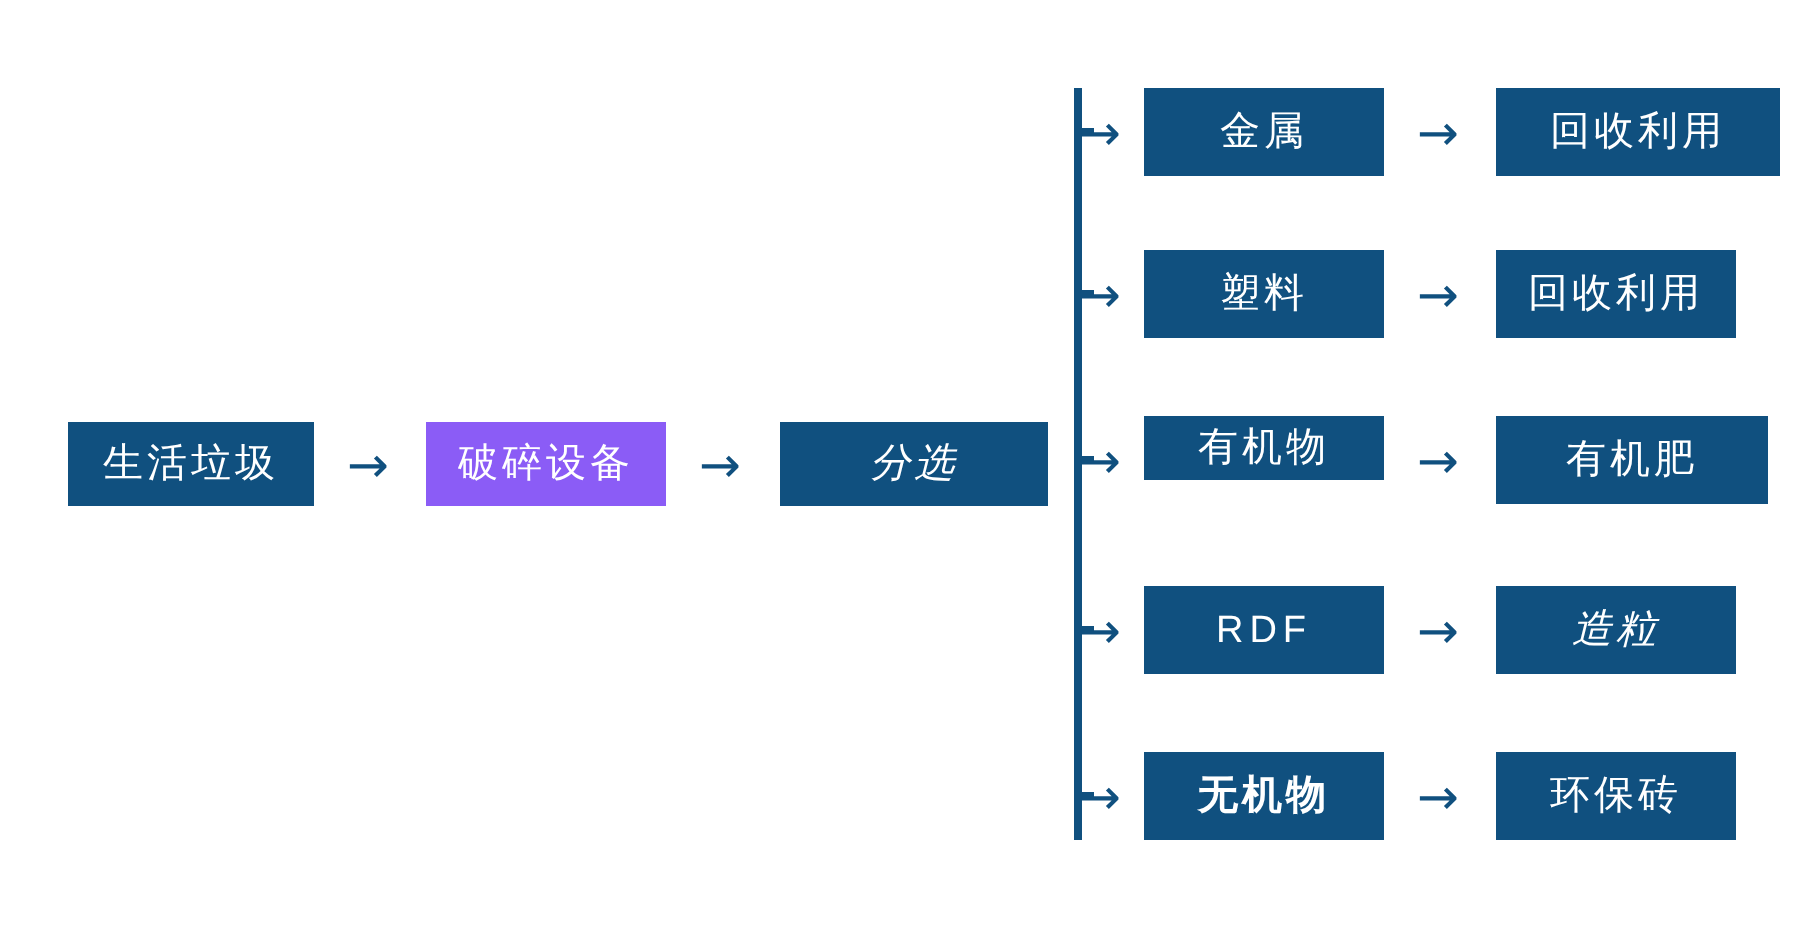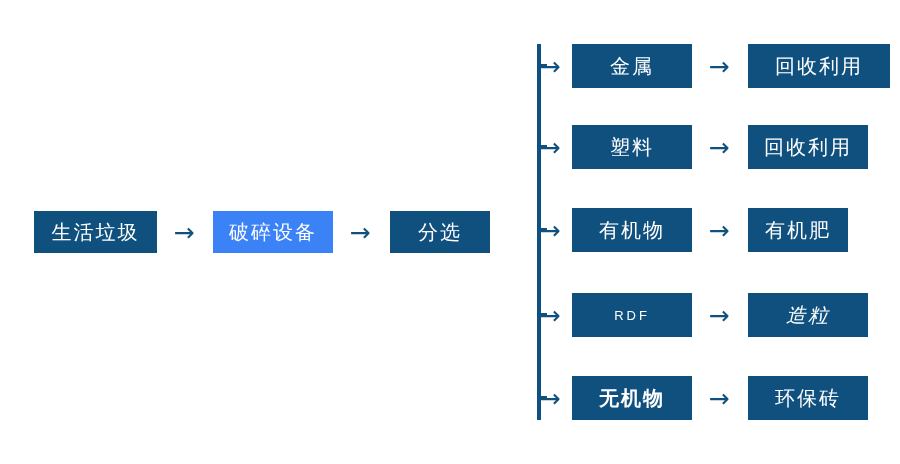--- a/index.html
+++ b/index.html
@@ -28,24 +28,24 @@
     box-sizing: border-box;
     color: #ffffff;
     font-size: 20px;
     letter-spacing: 2px;
     line-height: 1;
     white-space: nowrap;
     background: #10507F;
     user-select: none;
   }
   .node.accent {
-    background: #3b82f6;
+    background: #8b5cf6;
   }
   .node.latin {
-    font-size: 13px;
+    font-size: 19px;
     letter-spacing: 3px;
   }
 
   
   .arrow {
     position: absolute;
     display: flex;
     align-items: center;
     justify-content: center;
     color: #10507F;
@@ -73,41 +73,41 @@
 <div id="diagram">
 
   <div class="node" style="left:34px; top:211px; width:123px; height:42px;">生活垃圾</div>
 
   <div class="arrow" style="left:168px; top:218px; width:32px; height:28px;">→</div>
 
   <div class="node accent" style="left:213px; top:211px; width:120px; height:42px;">破碎设备</div>
 
   <div class="arrow" style="left:344px; top:218px; width:32px; height:28px;">→</div>
 
-  <div class="node" style="left:390px; top:211px; width:100px; height:42px;">分选</div>
+  <div class="node" style="left:390px; top:211px; width:134px; height:42px;font-style:italic;">分选</div>
 
   <div class="trunk" style="left:537px; top:44px; width:4px; height:376px;"></div>
 
   <div class="branch-stub" style="left:537px; top:64px; width:10px; height:4px;"></div>
   <div class="arrow" style="left:534px; top:52px; width:32px; height:28px;">→</div>
   <div class="node" style="left:572px; top:44px; width:120px; height:44px;">金属</div>
   <div class="arrow" style="left:703px; top:52px; width:32px; height:28px;">→</div>
   <div class="node" style="left:748px; top:44px; width:142px; height:44px;">回收利用</div>
 
   <div class="branch-stub" style="left:537px; top:145px; width:10px; height:4px;"></div>
   <div class="arrow" style="left:534px; top:133px; width:32px; height:28px;">→</div>
   <div class="node" style="left:572px; top:125px; width:120px; height:44px;font-family:Liberation Serif, serif;">塑料</div>
   <div class="arrow" style="left:703px; top:133px; width:32px; height:28px;">→</div>
   <div class="node" style="left:748px; top:125px; width:120px; height:44px;">回收利用</div>
 
   <div class="branch-stub" style="left:537px; top:228px; width:10px; height:4px;"></div>
   <div class="arrow" style="left:534px; top:216px; width:32px; height:28px;">→</div>
-  <div class="node" style="left:572px; top:208px; width:120px; height:44px;">有机物</div>
+  <div class="node" style="left:572px; top:208px; width:120px; height:32px;">有机物</div>
   <div class="arrow" style="left:703px; top:216px; width:32px; height:28px;">→</div>
-  <div class="node" style="left:748px; top:208px; width:100px; height:44px;">有机肥</div>
+  <div class="node" style="left:748px; top:208px; width:136px; height:44px;">有机肥</div>
 
   <div class="branch-stub" style="left:537px; top:313px; width:10px; height:4px;"></div>
   <div class="arrow" style="left:534px; top:301px; width:32px; height:28px;">→</div>
   <div class="node latin" style="left:572px; top:293px; width:120px; height:44px;">RDF</div>
   <div class="arrow" style="left:703px; top:301px; width:32px; height:28px;">→</div>
   <div class="node" style="left:748px; top:293px; width:120px; height:44px;font-style:italic;">造粒</div>
 
   <div class="branch-stub" style="left:537px; top:396px; width:10px; height:4px;"></div>
   <div class="arrow" style="left:534px; top:384px; width:32px; height:28px;">→</div>
   <div class="node" style="left:572px; top:376px; width:120px; height:44px;font-weight:bold;">无机物</div>

